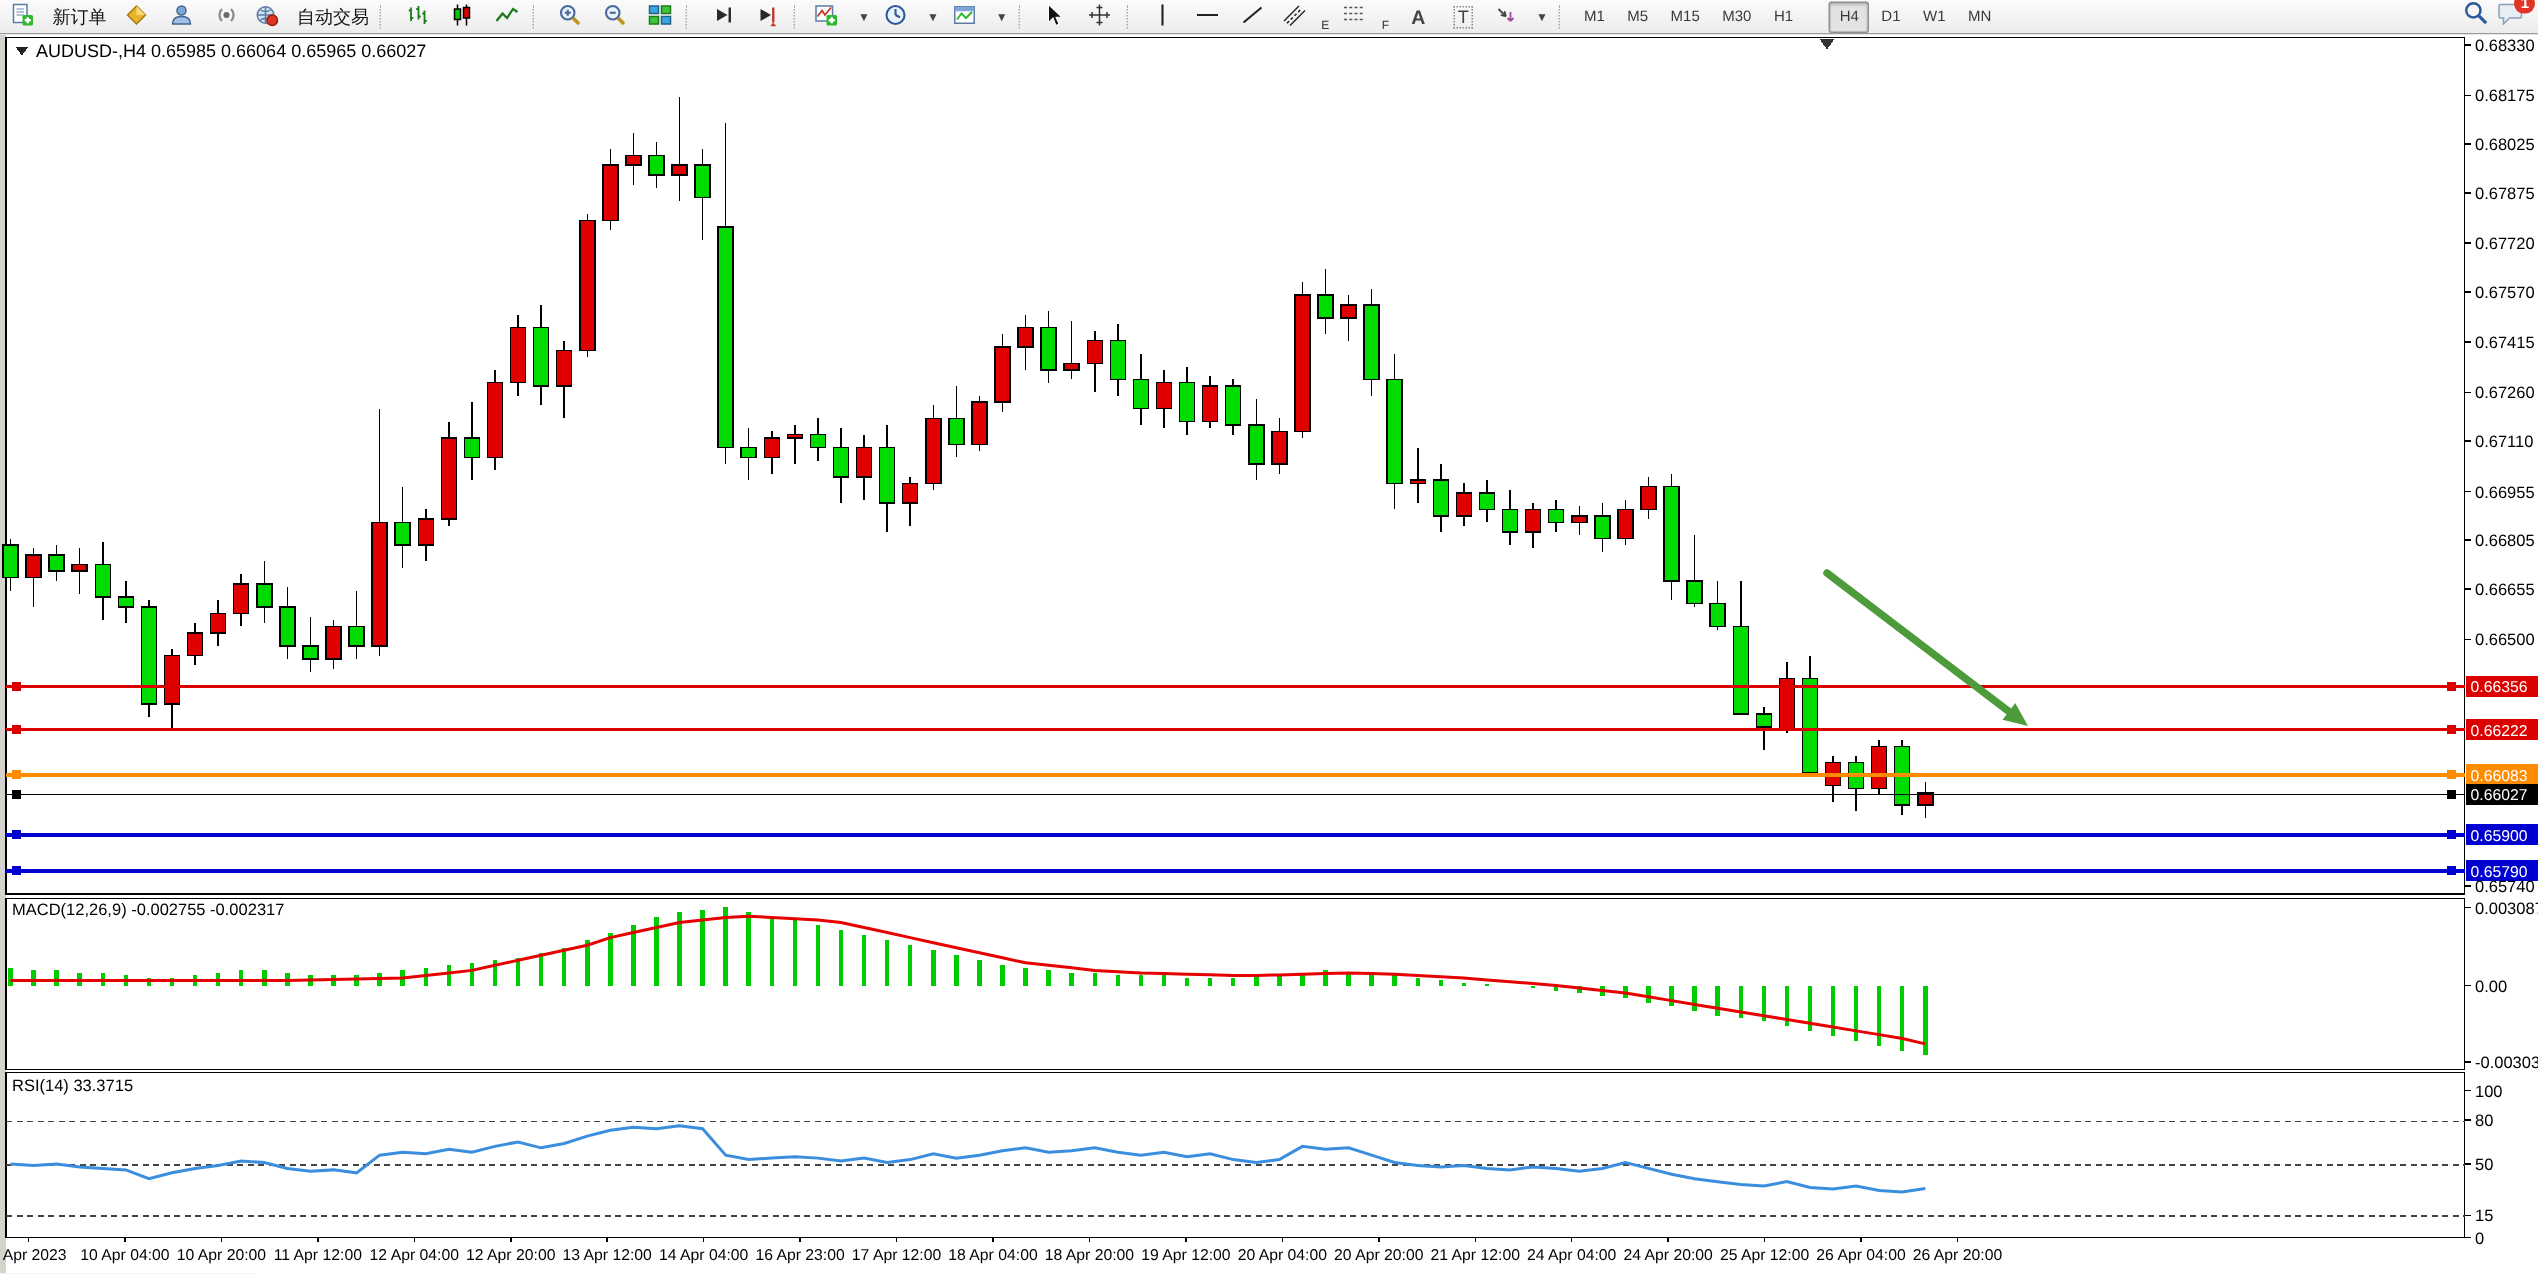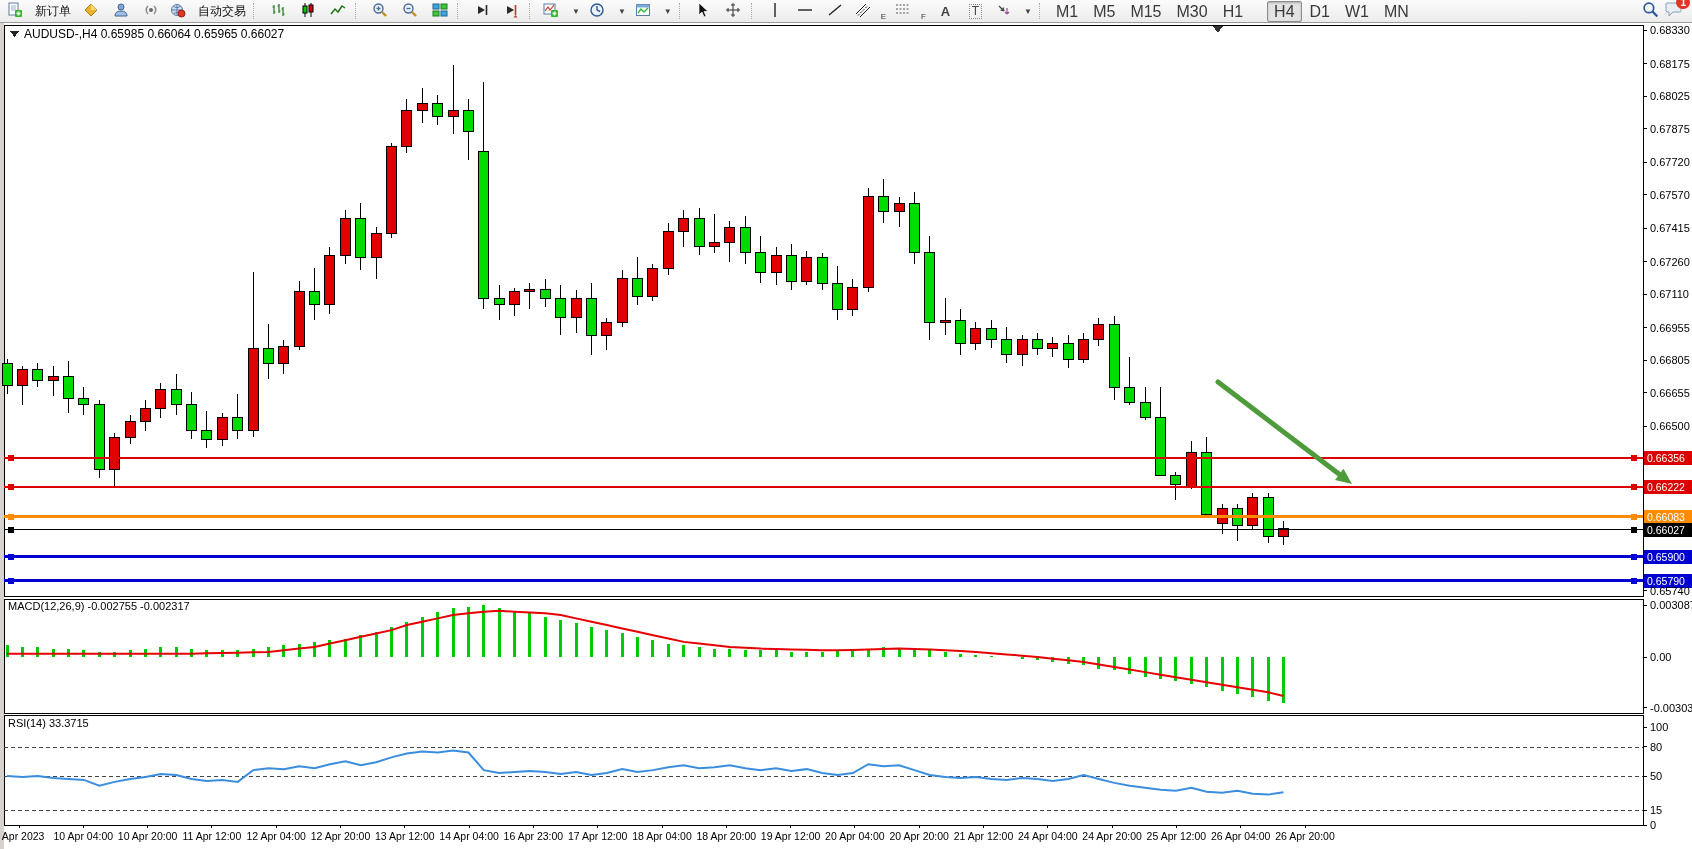--- a/index.html
+++ b/index.html
@@ -4,21 +4,21 @@
 <style>
   html,body{margin:0;padding:0;background:#e8e8e8;font-family:"Liberation Sans",sans-serif;}
   .window{width:1692px;height:849px;background:#fff;position:relative;overflow:hidden;border:0;}
   
   .tb{height:22px;background:linear-gradient(#fbfbfb,#ececec);border-bottom:1px solid #9a9a9a;
       display:flex;align-items:center;padding:0 3px;gap:1px;user-select:none;}
   .tbtn{height:19px;min-width:21px;display:flex;align-items:center;justify-content:center;gap:12px;
         padding:13px 3px;border:1px solid transparent;border-radius:2px;font-size:12px;color:#222;cursor:default;}
   .caret{font-size:8px;color:#444;margin-left:1px;}
   .sep{width:5px;height:16px;border-left:1px dotted #a8a8a8;margin:0 3px 0 2px;}
-  .tf{font-size:16px;color:#3a3a3a;padding:2px 6px;height:15px;line-height:15px;border:1px solid transparent;border-radius:2px;}
+  .tf{font-size:10px;color:#3a3a3a;padding:2px 6px;height:15px;line-height:15px;border:1px solid transparent;border-radius:2px;}
   .tf.active{background:#e3e3e3;border:1px solid #8f8f8f;box-shadow:inset 0 1px 2px rgba(0,0,0,.25);margin-left:16px;}
   .tb-right{margin-left:auto;display:flex;align-items:center;gap:6px;padding-right:6px;}
   .badge{position:absolute;top:-5px;right:-7px;background:#e03424;color:#fff;border-radius:8px;
          font-size:10px;font-weight:bold;padding:0 4px;height:13px;line-height:13px;}
   .nb{position:relative;}
   .cjk{font-size:12px;color:#111;}
   
   .chartwrap{position:relative;width:1692px;height:826px;background:#fff;}
   svg text{font-family:"Liberation Sans",sans-serif;}
 </style>

